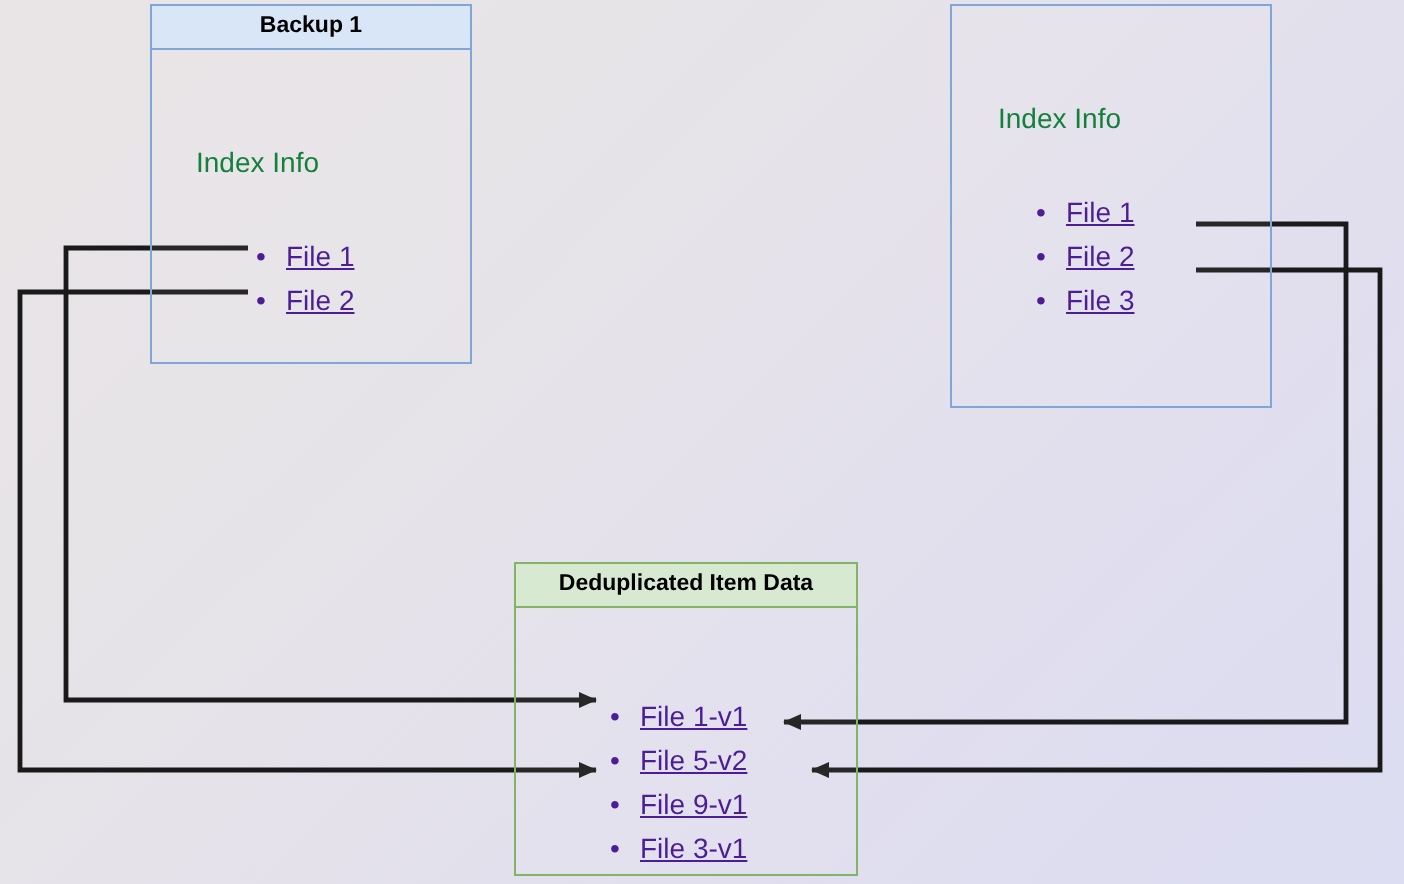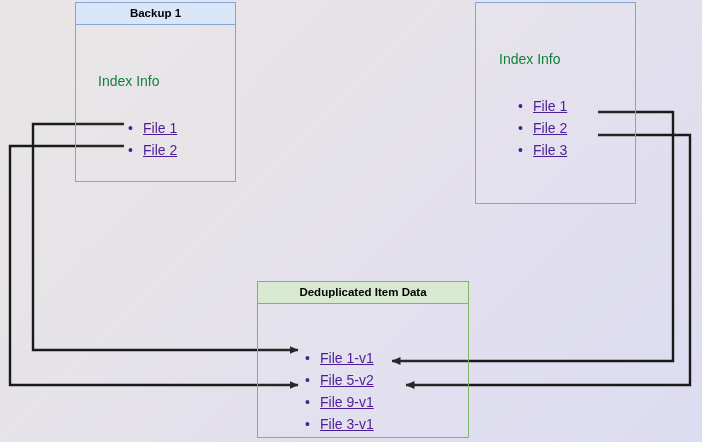--- a/index.html
+++ b/index.html
@@ -86,21 +86,21 @@
     position: absolute;
     left: 0;
     top: 0;
     font-size: 14px;
     line-height: 22px;
   }
 
   
   #box-backup-1 { left: 75px;  top: 2px;   width: 161px; height: 180px; }
   #box-backup-2 { left: 475px; top: 2px;   width: 161px; height: 202px; }
-  #box-dedup    { left: 257px; top: 281px; width: 212px; height: 157px; }
+  #box-dedup    { left: 257px; top: 281px; width: 172px; height: 157px; }
 
   #cap-index-1 { left: 22px;  top: 48px; }
   #cap-index-2 { left: 23px;  top: 48px; }
 
   #list-backup-1 { left: 52px; top: 92px; }
   #list-backup-2 { left: 42px; top: 92px; }
   #list-dedup    { left: 47px; top: 43px; text-align: center; }
 </style>
 </head>
 <body>

